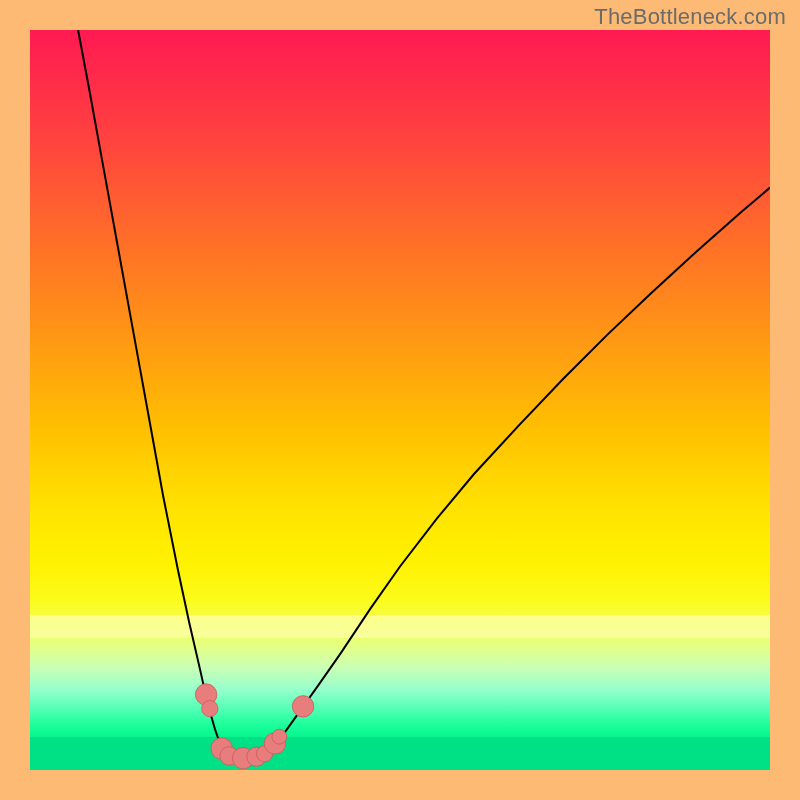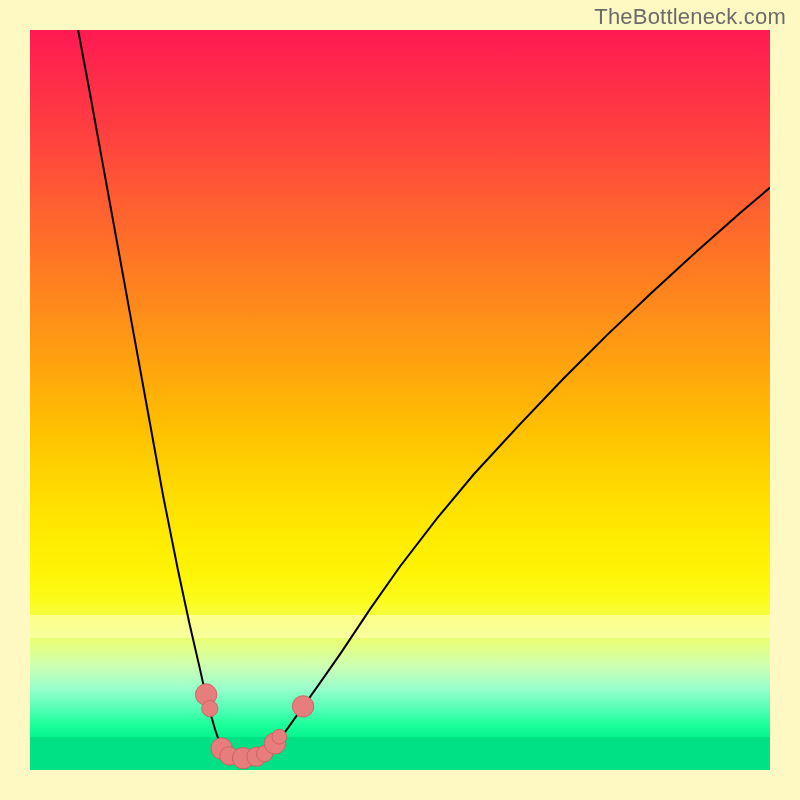--- a/index.html
+++ b/index.html
@@ -8,21 +8,21 @@
     width: 800px;
     height: 800px;
     overflow: hidden;
     background: #000;
     font-family: Arial, Helvetica, sans-serif;
   }
   .frame {
     position: absolute;
     left: 0; top: 0;
     width: 800px; height: 800px;
-    background: #fef9c3;
+    background: #fdba74;
   }
   .plot {
     position: absolute;
     left: 30px;
     top: 30px;
     width: 740px;
     height: 740px;
     overflow: hidden;
   }
   .gradient {

